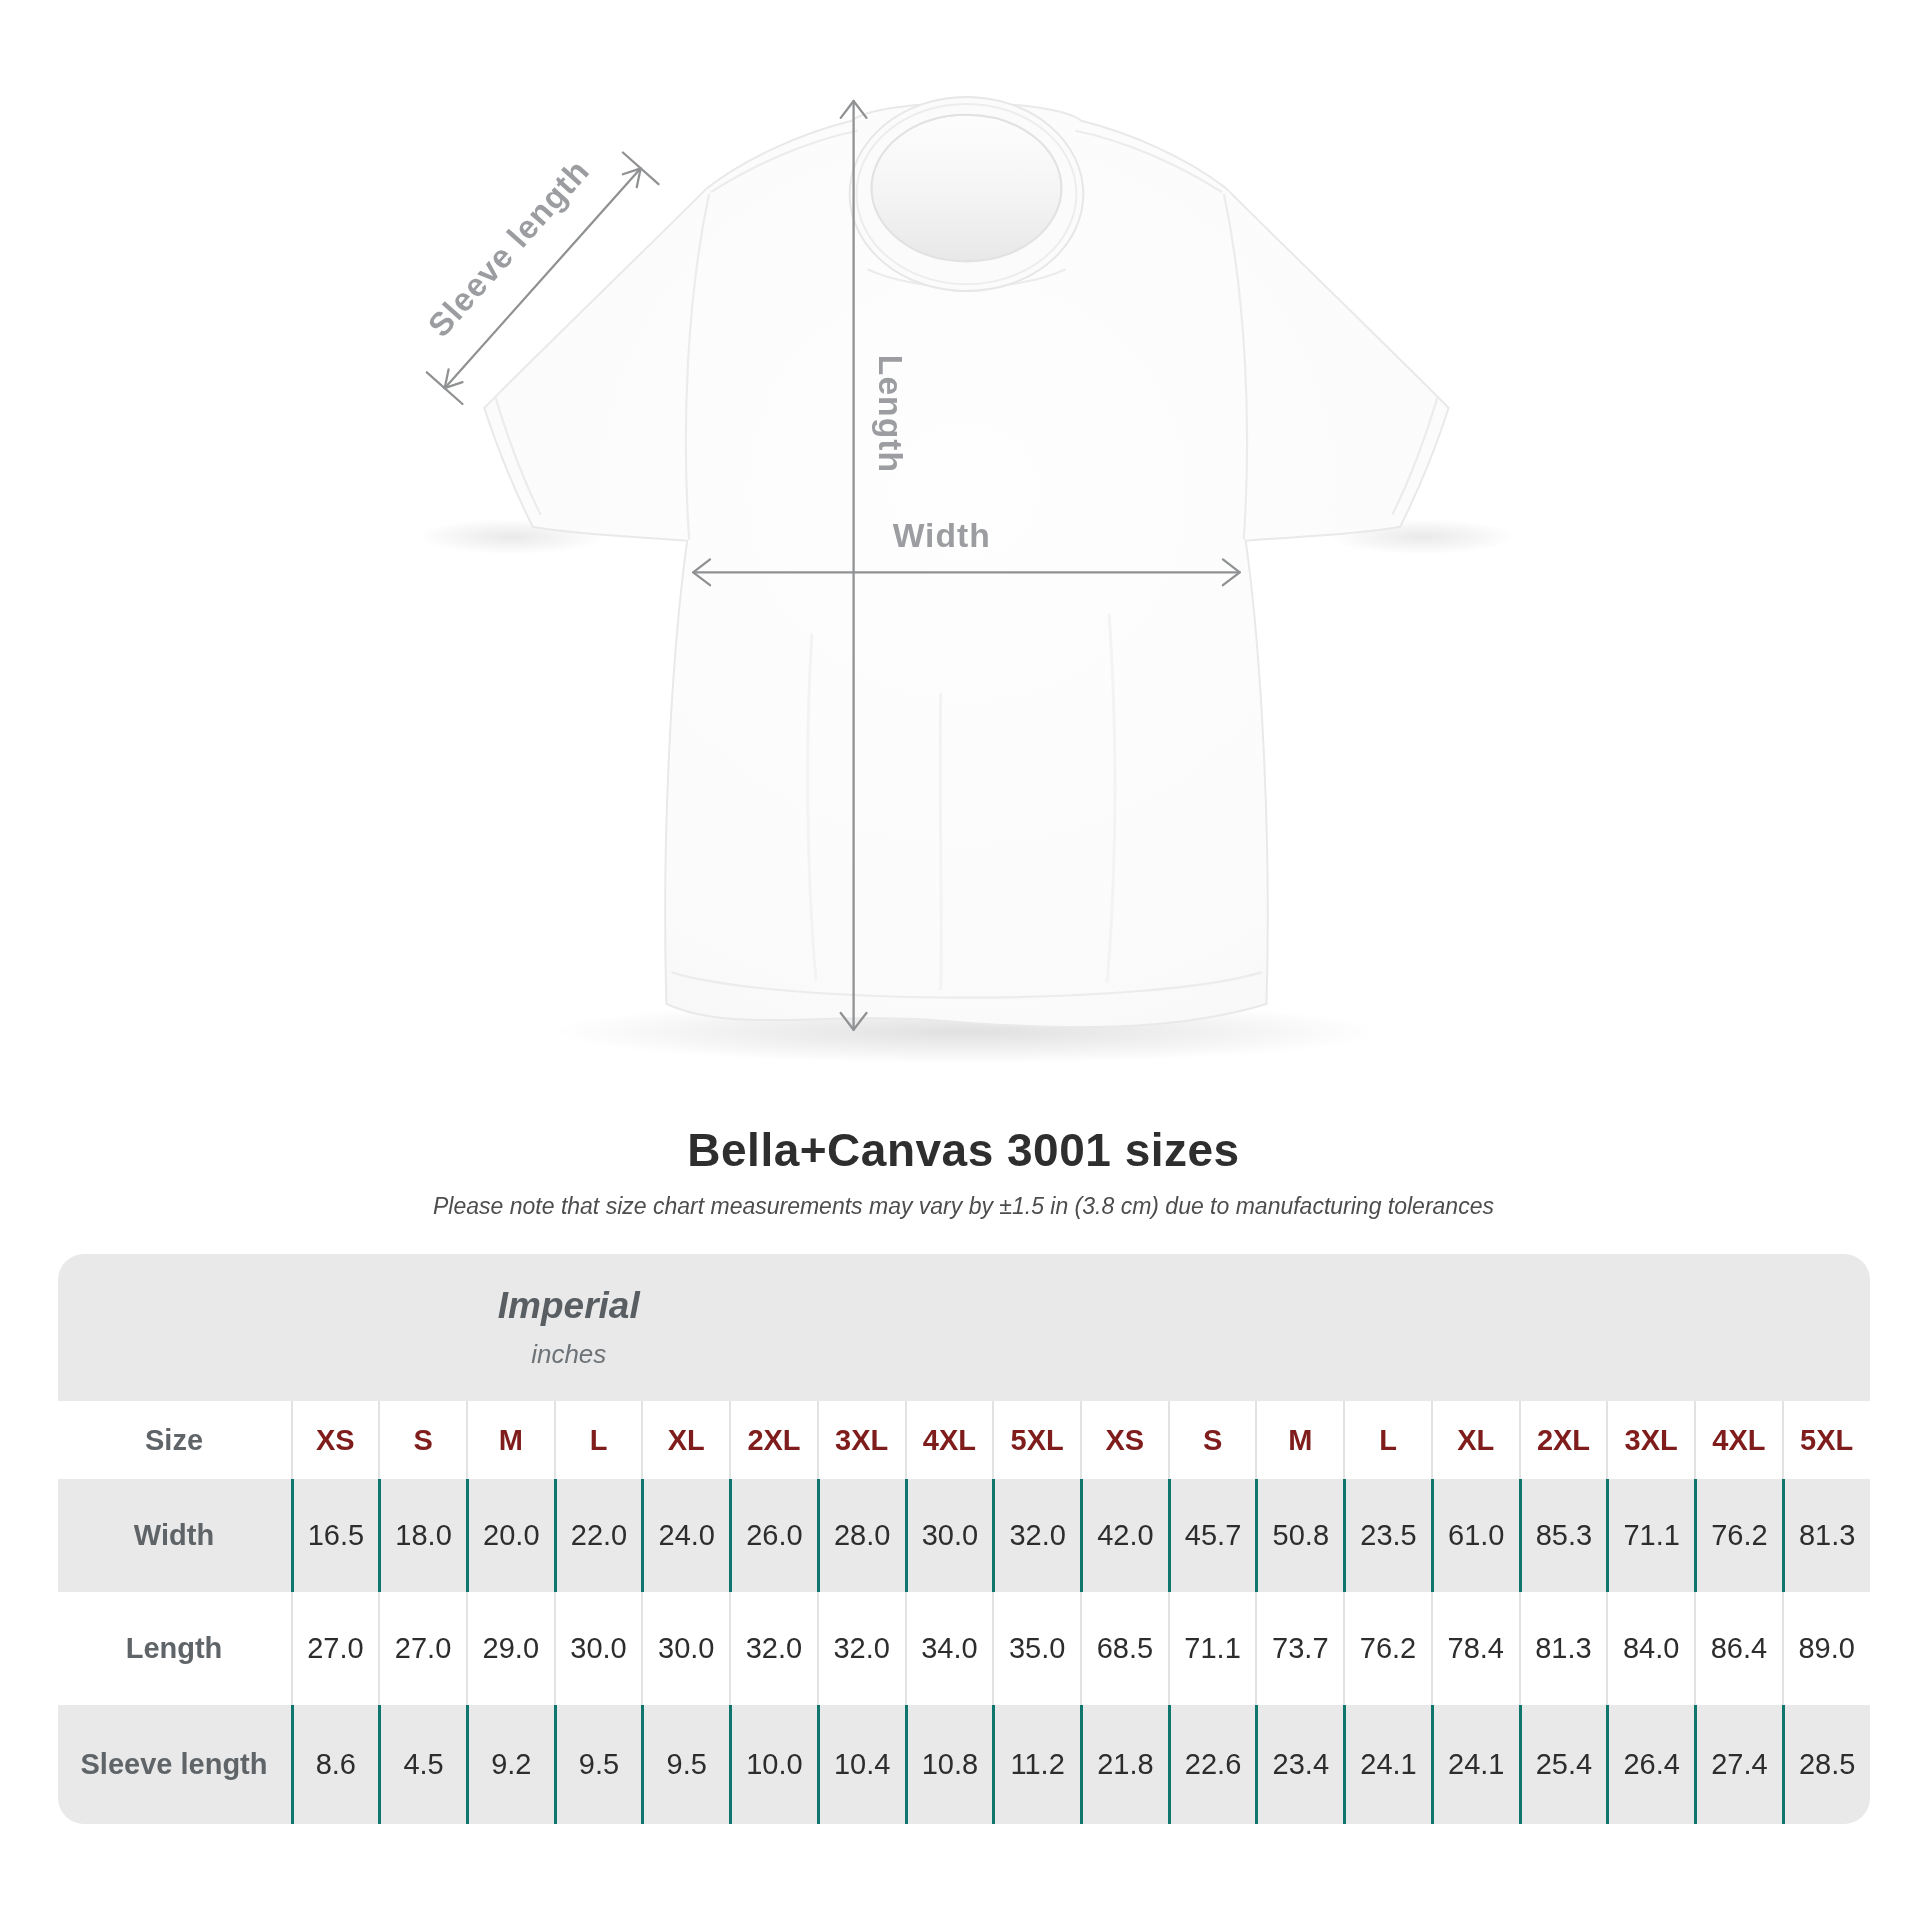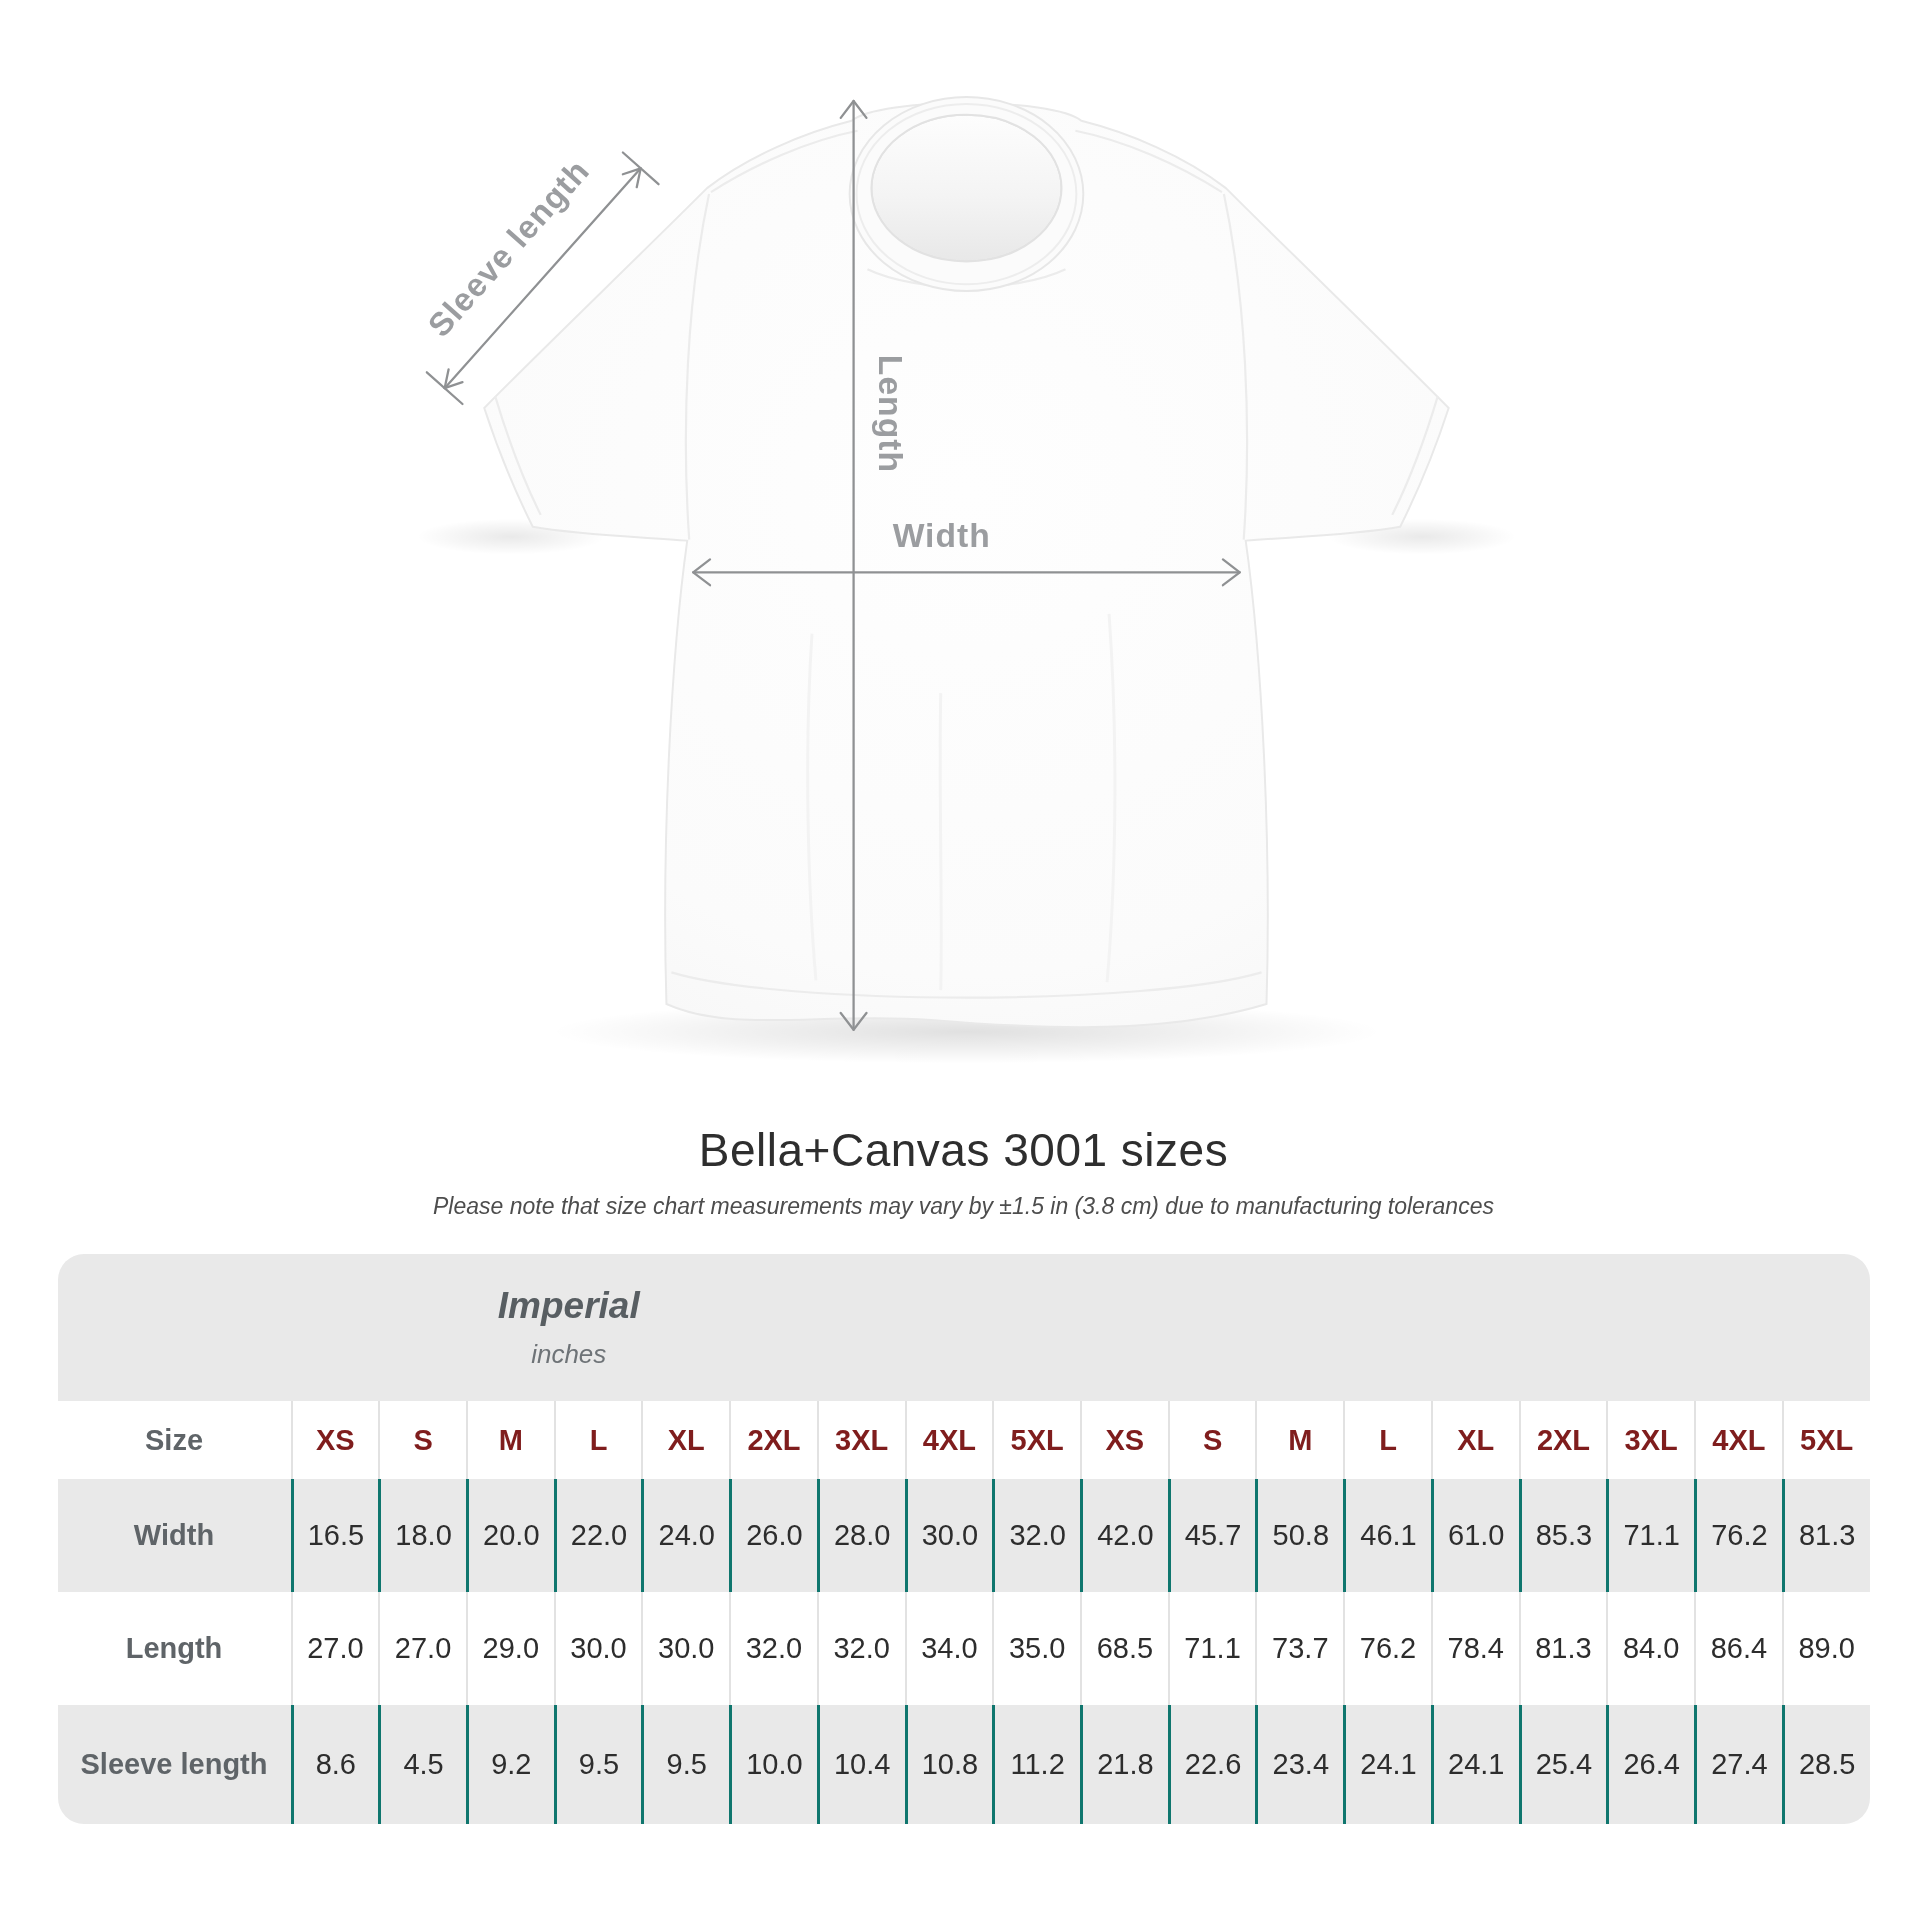--- a/index.html
+++ b/index.html
@@ -1,21 +1,21 @@
 <!DOCTYPE html>
 <html><head>
 <meta charset="utf-8">
 <style>
   html,body{margin:0;padding:0;background:#ffffff;}
   body{width:1927px;height:1927px;overflow:hidden;font-family:"Liberation Sans",sans-serif;-webkit-font-smoothing:antialiased;}
   .shirt-section{position:relative;width:1927px;height:1107px;}
   .shirt-section svg{display:block;}
 
   .heading{margin-top:16px;text-align:center;}
-  .title{font-size:46px;font-weight:normal;color:#2e2e2e;letter-spacing:0.5px;}
+  .title{font-size:46px;font-weight:bold;color:#2e2e2e;letter-spacing:0.5px;}
   .subtitle{margin-top:16px;font-size:23px;font-style:italic;color:#4d4d4d;}
 
   .size-table{width:1812px;margin:34px auto 0;border-radius:26px;overflow:hidden;}
   .t-row{display:grid;grid-template-columns:233px repeat(18,1fr);}
   .t-row > div{display:flex;align-items:center;justify-content:center;}
 
   .row-units{height:147px;background:#e9e9e9;}
   .uc{flex-direction:column;padding-top:0;}
   .uc-left{grid-column:1/11;}
   .uc-right{grid-column:11/20;}
@@ -175,21 +175,21 @@
     <div class="num">20.0</div>
     <div class="num">22.0</div>
     <div class="num">24.0</div>
     <div class="num">26.0</div>
     <div class="num">28.0</div>
     <div class="num">30.0</div>
     <div class="num">32.0</div>
     <div class="num">42.0</div>
     <div class="num">45.7</div>
     <div class="num">50.8</div>
-    <div class="num">46.1</div>
+    <div class="num">23.5</div>
     <div class="num">61.0</div>
     <div class="num">85.3</div>
     <div class="num">71.1</div>
     <div class="num">76.2</div>
     <div class="num">81.3</div>
   </div>
 
   <div class="t-row row-white">
     <div class="row-label">Length</div>
     <div class="num">27.0</div>

